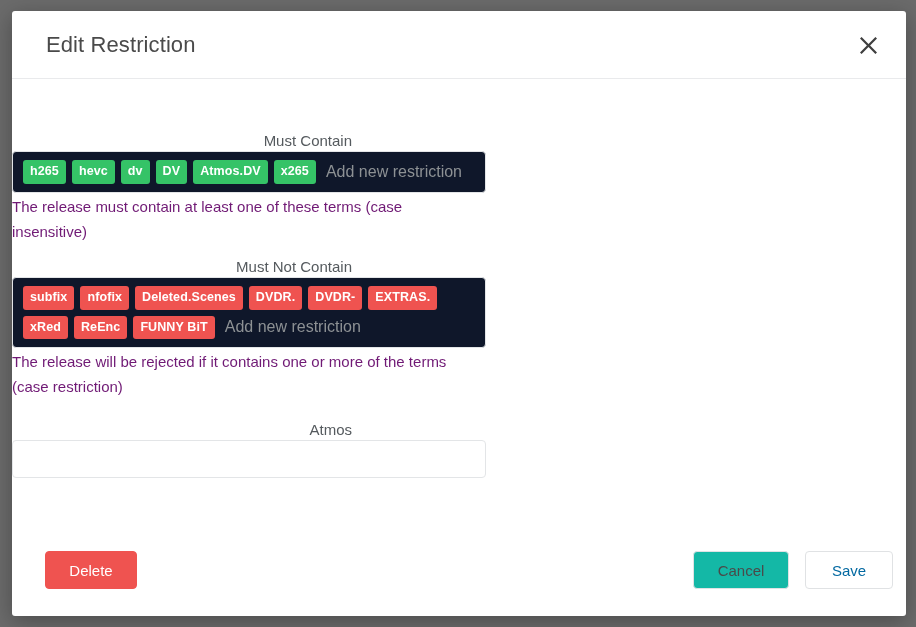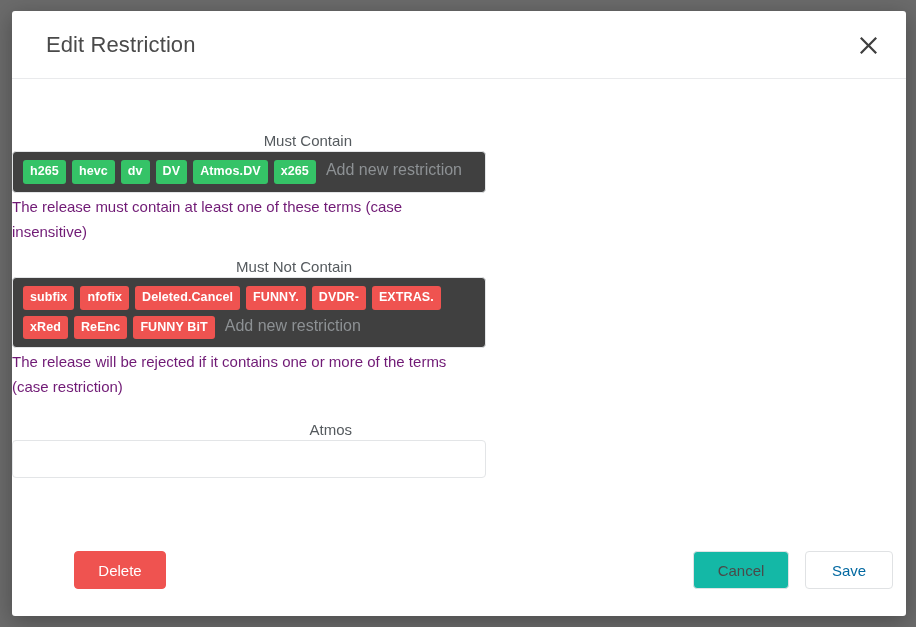--- a/index.html
+++ b/index.html
@@ -144,26 +144,26 @@
     line-height: 20px;
   }
   .form-control {
     width: 474px;
     box-sizing: border-box;
   }
 
   .tag-input {
     border: 1px solid #e3e5e7;
     border-radius: 4px;
-    background: #404040;
+    background: #0f172a;
     padding: 8px 10px 8px 10px;
     min-height: 24px;
     display: flex;
     flex-wrap: wrap;
-    align-items: flex-start;
+    align-items: center;
     gap: 6px 6px;
     cursor: text;
   }
   .tag {
     display: inline-flex;
     align-items: center;
     border-radius: 3px;
     color: #ffffff;
     font-size: 12.5px;
     font-weight: 600;
@@ -228,21 +228,20 @@
     box-sizing: border-box;
   }
   .btn-delete {
     left: 33px;
     top: 13px;
     width: 92px;
     height: 38px;
     background: #ef5350;
     border: 1px solid #ef5350;
     color: #ffffff;
-    margin-left: 29px;
   }
   .btn-cancel {
     right: 117px;
     top: 13px;
     width: 96px;
     height: 38px;
     background: #14b8a6;
     border: 1px solid #e0e2e4;
     color: #4a4a4a;
   }
@@ -306,22 +305,22 @@
         <div class="help-text">The release must contain at least one of these terms (case insensitive)</div>
       </div>
     </div>
 
     <div class="form-row" style="top:178px">
       <div class="form-label">Must Not Contain</div>
       <div class="form-control">
         <div class="tag-input">
           <span class="tag red">subfix</span>
           <span class="tag red">nfofix</span>
-          <span class="tag red">Deleted.Cancel</span>
-          <span class="tag red">FUNNY.</span>
+          <span class="tag red">Deleted.Scenes</span>
+          <span class="tag red">DVDR.</span>
           <span class="tag red">DVDR-</span>
           <span class="tag red">EXTRAS.</span>
           <span class="tag red">xRed</span>
           <span class="tag red">ReEnc</span>
           <span class="tag red">FUNNY BiT</span>
           <span class="tag-placeholder">Add new restriction</span>
         </div>
         <div class="help-text">The release will be rejected if it contains one or more of the terms (case restriction)</div>
       </div>
     </div>

